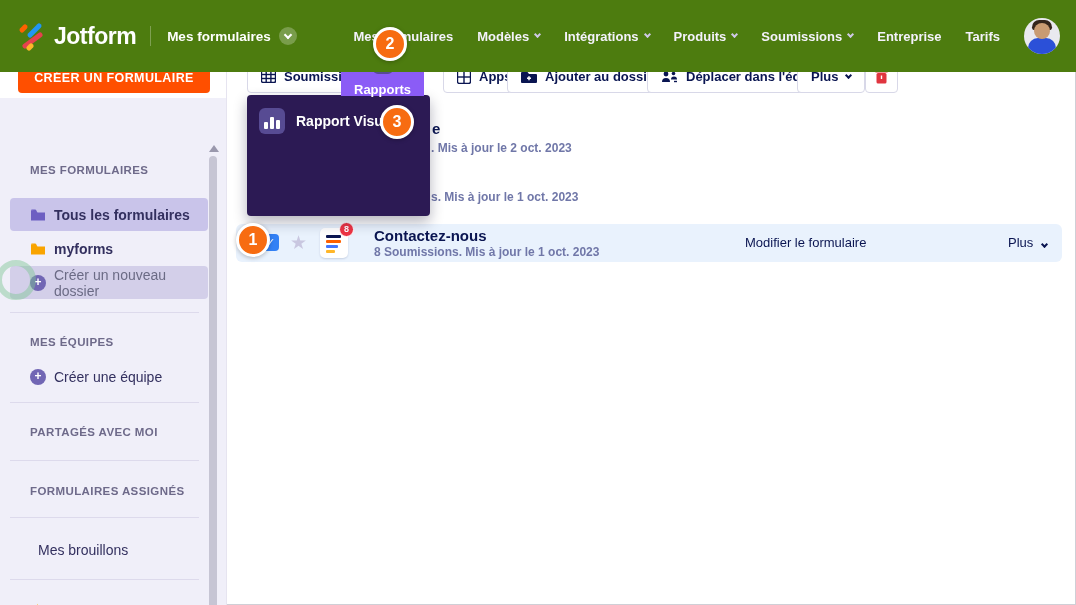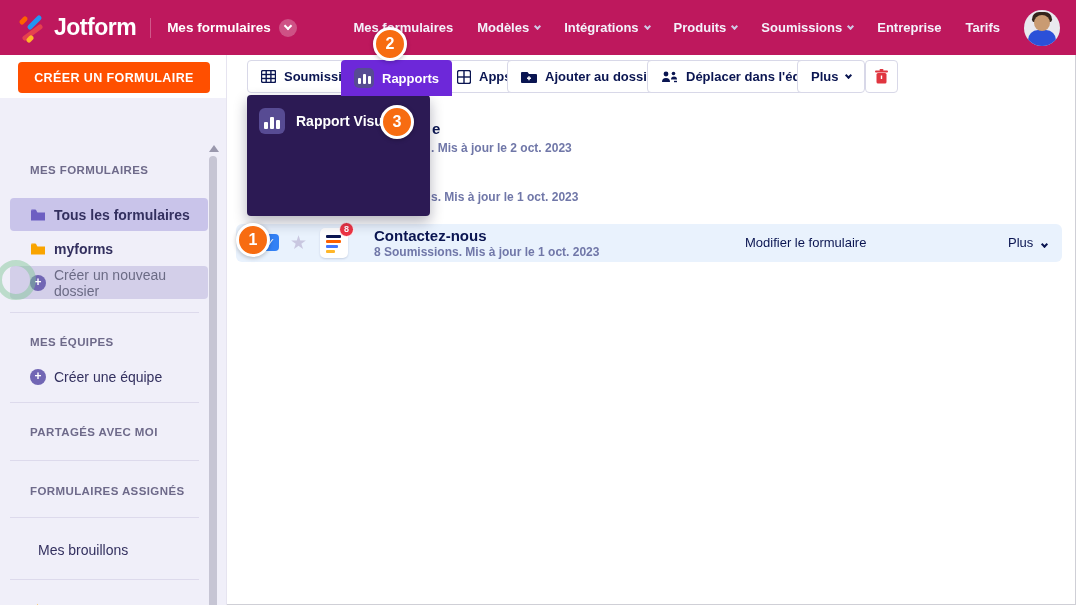--- a/index.html
+++ b/index.html
@@ -2,21 +2,21 @@
 <html><head>
 <meta charset="utf-8">
 <style>
   * { margin:0; padding:0; box-sizing:border-box; }
   html,body { width:1076px; height:605px; }
   body { font-family:"Liberation Sans","DejaVu Sans",sans-serif; }
   #frame { position:relative; width:1076px; height:605px; background:#fff; overflow:hidden;
            box-shadow: inset 0 0 0 1px #cfcfd6; }
 
   
-  .navbar { position:absolute; left:0; top:0; width:1076px; height:55px; background:#be185d;
+  .navbar { position:absolute; left:0; top:0; width:1076px; height:72px; background:#4d7c0f;
             display:flex; align-items:center; z-index:6; }
   .logo-wrap { display:flex; align-items:center; margin-left:18px; }
   .logo-text { color:#fff; font-weight:bold; font-size:23px; letter-spacing:-0.5px; margin-left:10px; }
   .nav-divider { width:1px; height:20px; background:rgba(255,255,255,.28); margin:0 16px 0 14px; }
   .workspace { display:flex; align-items:center; gap:8px; color:#fff; font-weight:bold; font-size:13.5px; cursor:pointer; }
   .workspace-chev-circle { width:18px; height:18px; border-radius:50%; background:rgba(255,255,255,.25);
             display:flex; align-items:center; justify-content:center; }
   .chev { width:6px; height:6px; border-right:2px solid currentColor; border-bottom:2px solid currentColor;
           transform:rotate(45deg); display:inline-block; margin-top:-3px; }
   .nav-right { margin-left:auto; display:flex; align-items:center; gap:24px; margin-right:16px; }
@@ -48,21 +48,21 @@
       border-left:5px solid transparent; border-right:5px solid transparent; border-bottom:7px solid #9a98ad; }
   .sb-scroll-thumb { position:absolute; left:209px; top:58px; width:8px; height:459px; background:#c6c5d4; border-radius:4px; }
   .green-ring { position:absolute; left:-4px; top:162px; width:40px; height:40px; border-radius:50%;
                 border:6px solid rgba(124,197,146,.45); z-index:3; }
 
   
   .tb-btn { position:absolute; top:60px; height:33px; background:#fff; border:1px solid #d8d8e8; border-radius:4px;
             display:flex; align-items:center; gap:8px; padding:0 13px; font-weight:bold; font-size:13px; color:#0a1551;
             cursor:pointer; font-family:inherit; }
   .tb-btn svg { flex:none; }
-  .tb-reports { background:#6d28d9; border:none; color:#fff; height:36px; border-radius:4px 4px 0 0; z-index:5; }
+  .tb-reports { background:#8b5cf6; border:none; color:#fff; height:36px; border-radius:4px 4px 0 0; z-index:5;flex-direction:column; }
   .mini-chart { width:20px; height:20px; border-radius:5px; background:#574b93; display:flex; align-items:flex-end;
                 justify-content:center; gap:2px; padding-bottom:4px; }
   .mini-chart i { display:block; width:3px; background:#fff; border-radius:1px; }
   .trash-btn { padding:0 9px; }
 
   
   .reports-panel { position:absolute; left:247px; top:95px; width:183px; height:121px; background:#2c1a54;
                    border-radius:4px; box-shadow:0 6px 14px rgba(10,10,40,.3); z-index:4; }
   .rp-item { display:flex; align-items:center; gap:11px; padding:13px 12px 10px 12px; cursor:pointer; }
   .rp-icon { width:26px; height:26px; border-radius:6px; background:#574b93; display:flex; align-items:flex-end;

